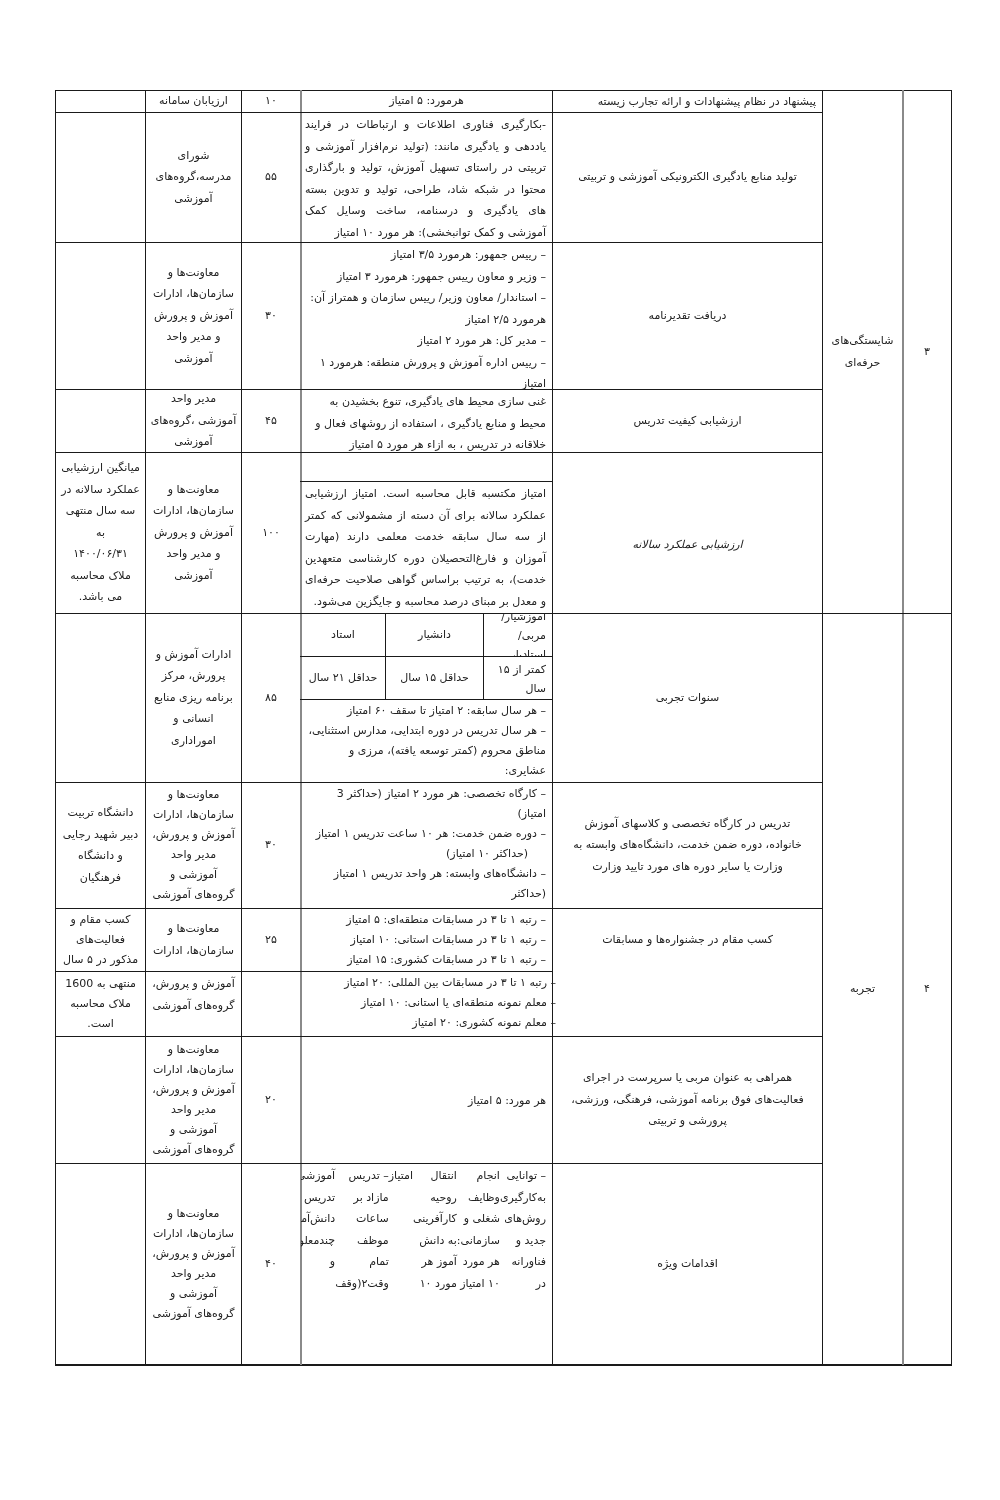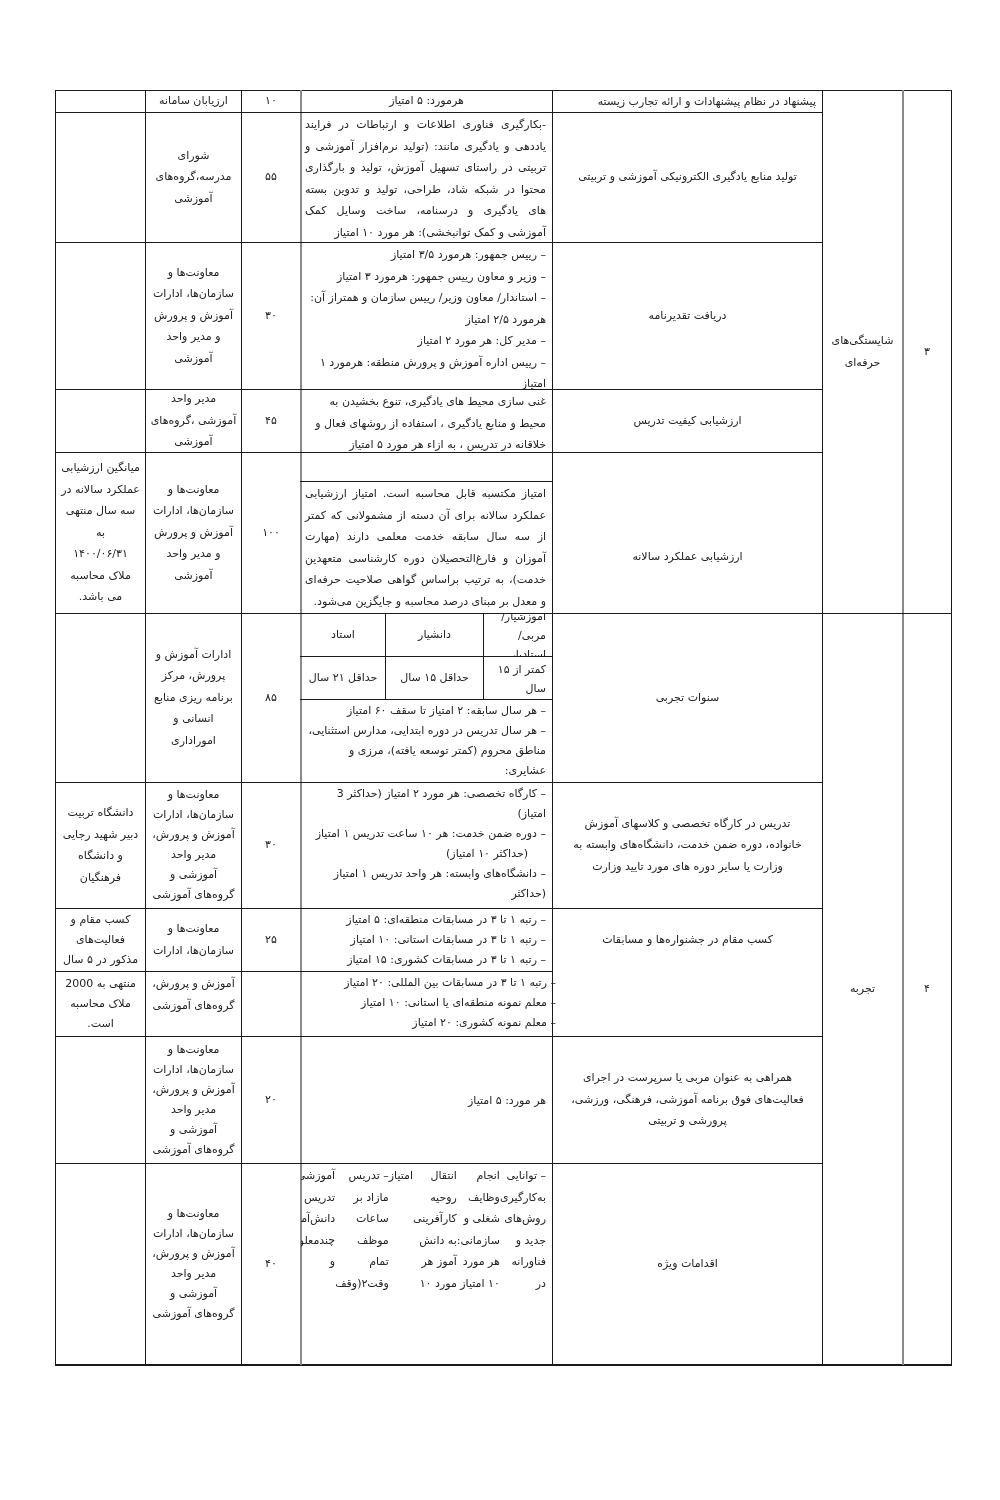--- a/index.html
+++ b/index.html
@@ -120,21 +120,21 @@
   </div>
   <div class="cell" style="left:242px;top:389px;width:58px;height:63px;">
     <span class="txt">۴۵</span>
   </div>
   <div class="cell" style="left:146px;top:389px;width:95px;height:63px;">
     <span class="txt">مدیر واحد
 آموزشی ،گروه‌های
 آموزشی</span>
   </div>
 
-  <div class="cell" style="left:553px;top:476px;width:269px;height:161px;">
+  <div class="cell" style="left:553px;top:464px;width:269px;height:161px;font-style:italic;">
     <span class="txt">ارزشیابی عملکرد سالانه</span>
   </div>
   <div class="cell right" style="left:301px;top:481px;width:251px;height:132px;text-align:justify;">
     <span class="txt">امتیاز مکتسبه قابل محاسبه است. امتیاز ارزشیابی عملکرد سالانه برای آن دسته از مشمولانی که کمتر از سه سال سابقه خدمت معلمی دارند (مهارت آموزان و فارغ‌التحصیلان دوره کارشناسی متعهدین خدمت)، به ترتیب براساس گواهی صلاحیت حرفه‌ای و معدل بر مبنای درصد محاسبه و جایگزین می‌شود.</span>
   </div>
   <div class="cell" style="left:242px;top:452px;width:58px;height:161px;">
     <span class="txt">۱۰۰</span>
   </div>
   <div class="cell" style="left:146px;top:452px;width:95px;height:161px;">
     <span class="txt">معاونت‌ها و
@@ -250,21 +250,21 @@
   <div class="cell" style="left:146px;top:971px;width:95px;height:65px;align-items:flex-start;padding-top:2px;">
     <span class="txt">آموزش و پرورش،
 گروه‌های آموزشی</span>
   </div>
   <div class="cell" style="left:56px;top:908px;width:89px;height:63px;line-height:20px;">
     <span class="txt sm">کسب مقام و
 فعالیت‌های
 مذکور در ۵ سال</span>
   </div>
   <div class="cell" style="left:56px;top:971px;width:89px;height:65px;line-height:20px;">
-    <span class="txt sm">منتهی به 2000
+    <span class="txt sm">منتهی به 1600
 ملاک محاسبه
 است.</span>
   </div>
 
   <div class="cell" style="left:553px;top:1036px;width:269px;height:127px;padding:0 14px;">
     <span class="txt">همراهی به عنوان مربی یا سرپرست در اجرای فعالیت‌های فوق برنامه آموزشی، فرهنگی، ورزشی، پرورشی و تربیتی</span>
   </div>
   <div class="cell rightc" style="left:301px;top:1036px;width:251px;height:127px;">
     <span class="txt">هر مورد: ۵ امتیاز</span>
   </div>

